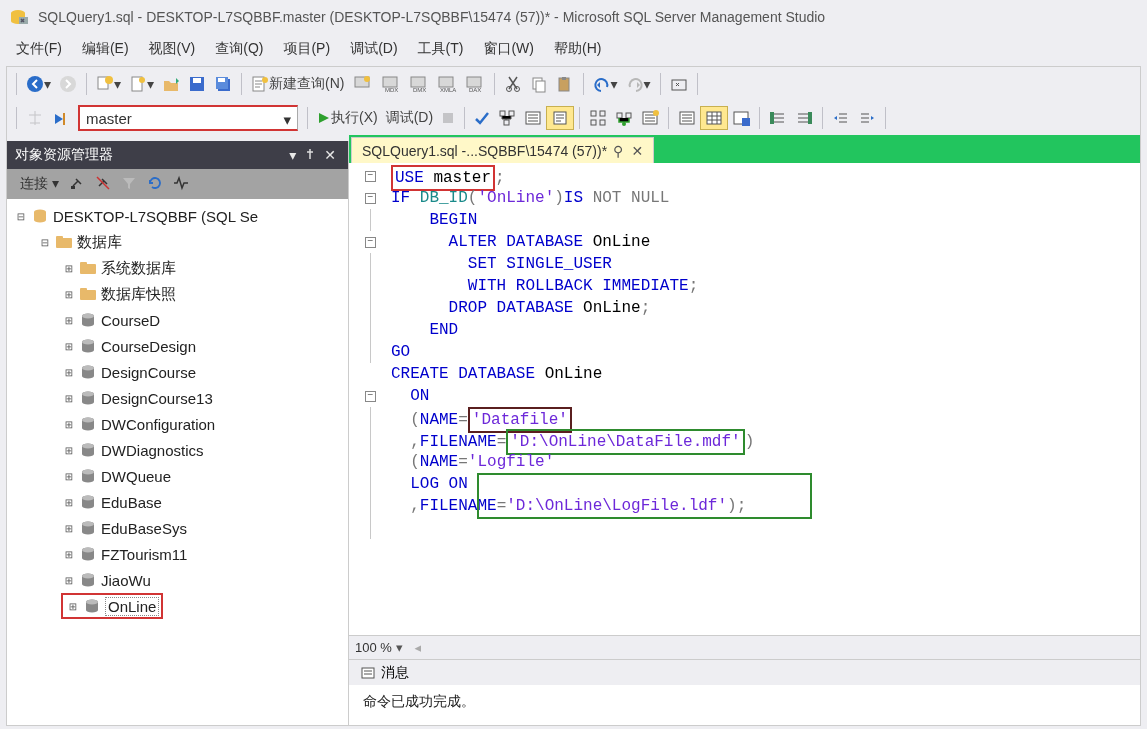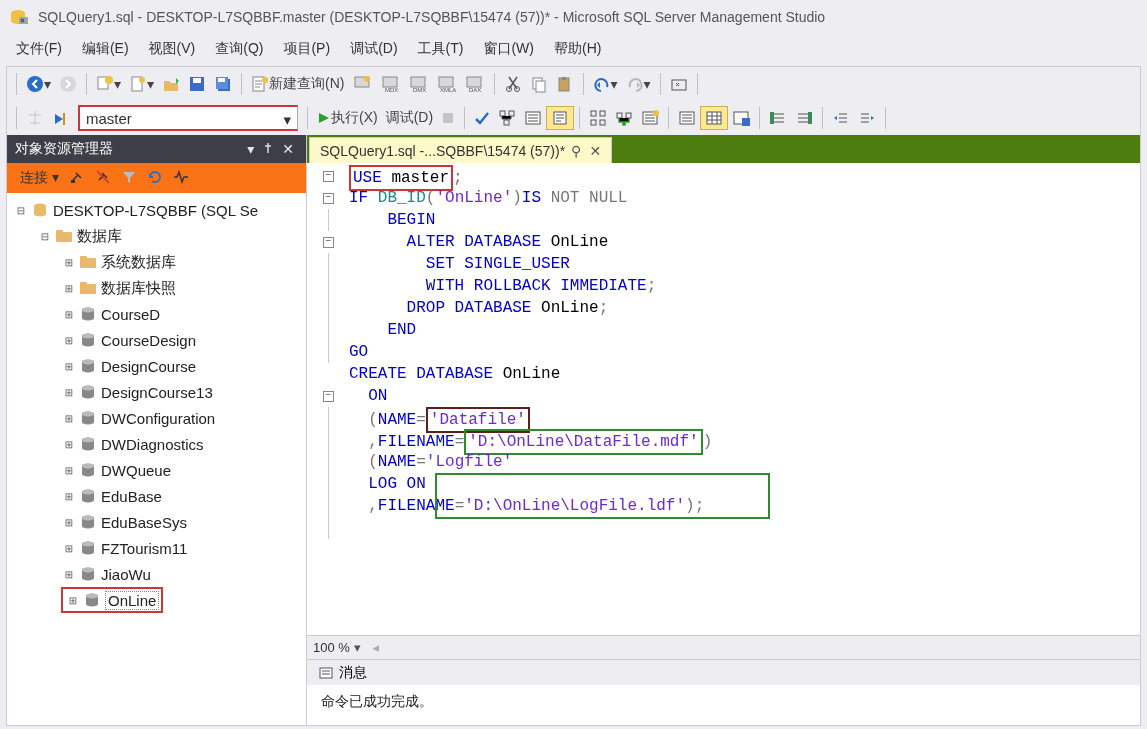--- a/index.html
+++ b/index.html
@@ -10,37 +10,37 @@
 .menu-item { padding: 3px 10px; cursor: pointer; }
 .inner-frame { border: 1px solid #ccc; margin: 2px 6px 6px 6px; height: 660px; display: flex; flex-direction: column; background: #eeeef2; }
 .toolbar-row { display: flex; align-items: center; height: 34px; padding: 2px 4px; }
 .tb-sep { width: 1px; height: 22px; background: #c0c0c8; margin: 0 5px; }
 .tb-btn { padding: 2px 4px; display: inline-flex; align-items: center; cursor: pointer; color: #444; font-size: 14px; }
 .icon-svg { display: inline-block; vertical-align: middle; }
 .db-select { position: relative; display: flex; align-items: center; width: 220px; height: 26px; background: #fff; border: 1px solid #aaa; padding: 0 6px; margin: 0 4px; font-size: 15px; color: #333; }
 .db-select .chev { position: absolute; right: 6px; top: 4px; }
 .red-highlight-box { border: 2px solid #d13434; }
 .content-area { flex: 1; display: flex; overflow: hidden; }
-.object-explorer { width: 300px; display: flex; flex-direction: column; border-right: 1px solid #ccc; }
+.object-explorer { width: 342px; display: flex; flex-direction: column; border-right: 1px solid #ccc; margin-top: 6px; }
 .oe-header { background: #3e3e48; color: #fff; display: flex; align-items: center; height: 28px; padding: 0 8px; font-size: 14px; }
 .oe-header .spacer { flex: 1; }
 .oe-header .hbtn { padding: 0 4px; cursor: pointer; color: #e8e8e8; }
-.oe-connbar { background: #f97316; display: flex; align-items: center; height: 30px; padding: 0 8px; color: #333; font-size: 14px; }
+.oe-connbar { background: #a3a3a3; display: flex; align-items: center; height: 30px; padding: 0 8px; color: #333; font-size: 14px; }
 .oe-connbar .cbtn { padding: 0 5px; cursor: pointer; }
 .tree { flex: 1; overflow: auto; background: #fff; padding: 4px 2px; font-size: 15px; color: #222; }
 .tree-row { display: flex; align-items: center; height: 26px; white-space: nowrap; }
 .tree-row.highlighted > .wrap { border: 2px solid #d13434; padding: 0 2px; display: inline-flex; align-items: center; height: 26px; }
 .tree-row .wrap { display: inline-flex; align-items: center; }
 .tree-toggle { width: 16px; height: 16px; display: inline-flex; align-items: center; justify-content: center; cursor: pointer; color: #555; font-size: 10px; margin-right: 2px; }
 .tree-icon { width: 18px; height: 18px; margin-right: 4px; display: inline-flex; align-items: center; justify-content: center; }
 .folder-icon svg rect { fill: #e8b96a; }
 .tree-label { cursor: pointer; }
 .selected-label { background: #fff; border: 1px dotted #888; padding: 0 2px; }
 .editor-pane { flex: 1; display: flex; flex-direction: column; background: #fff; }
-.tab-strip { display: flex; align-items: center; height: 28px; background: #4d7c0f; padding-left: 2px; }
+.tab-strip { display: flex; align-items: center; height: 28px; background: #22c55e; padding-left: 2px; }
 .tab { display: flex; align-items: center; height: 26px; padding: 0 10px; background: #fff8c8; color: #333; font-size: 14px; border: 1px solid #ccc; border-bottom: none; margin-top: 2px; }
 .tab .pin { margin: 0 6px; color: #555; cursor: pointer; }
 .tab .close { color: #555; cursor: pointer; margin-left: 2px; }
 .code-view { flex: 1; overflow: auto; font-family: Consolas, "Courier New", monospace; font-size: 16px; line-height: 22px; color: #000; display: flex; }
 .gutter { width: 42px; flex-shrink: 0; background: #fff; text-align: center; color: #777; padding-top: 2px; }
 .gline { height: 22px; display: flex; align-items: center; justify-content: center; }
 .gline .box { width: 11px; height: 11px; border: 1px solid #888; display: inline-flex; align-items: center; justify-content: center; font-size: 10px; line-height: 10px; background: #fff; color: #555; }
 .gline .vbar { width: 1px; height: 22px; background: #c8c8c8; }
 .code-lines { padding-top: 2px; position: relative; }
 .cline { height: 22px; white-space: pre; position: relative; }

